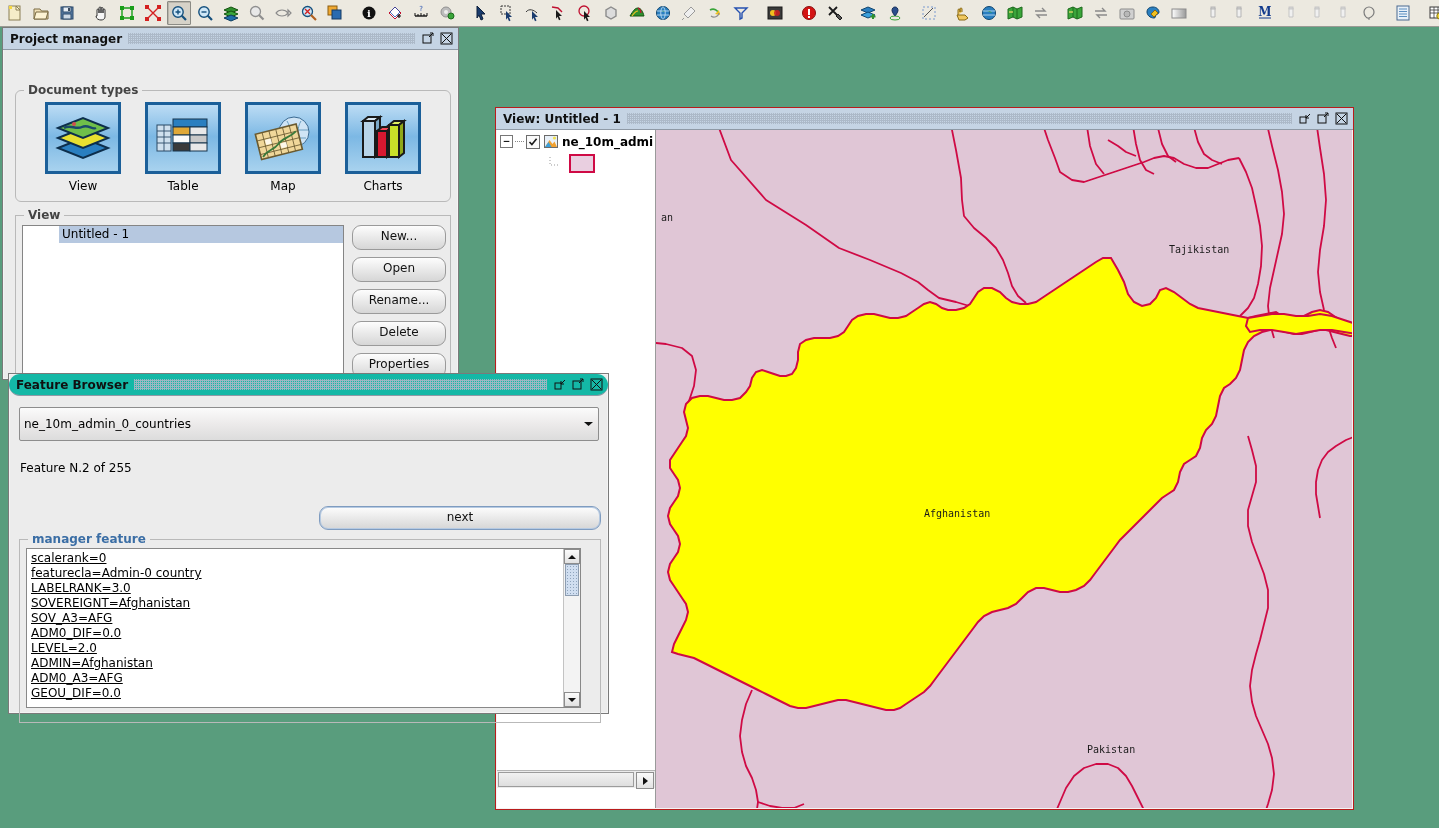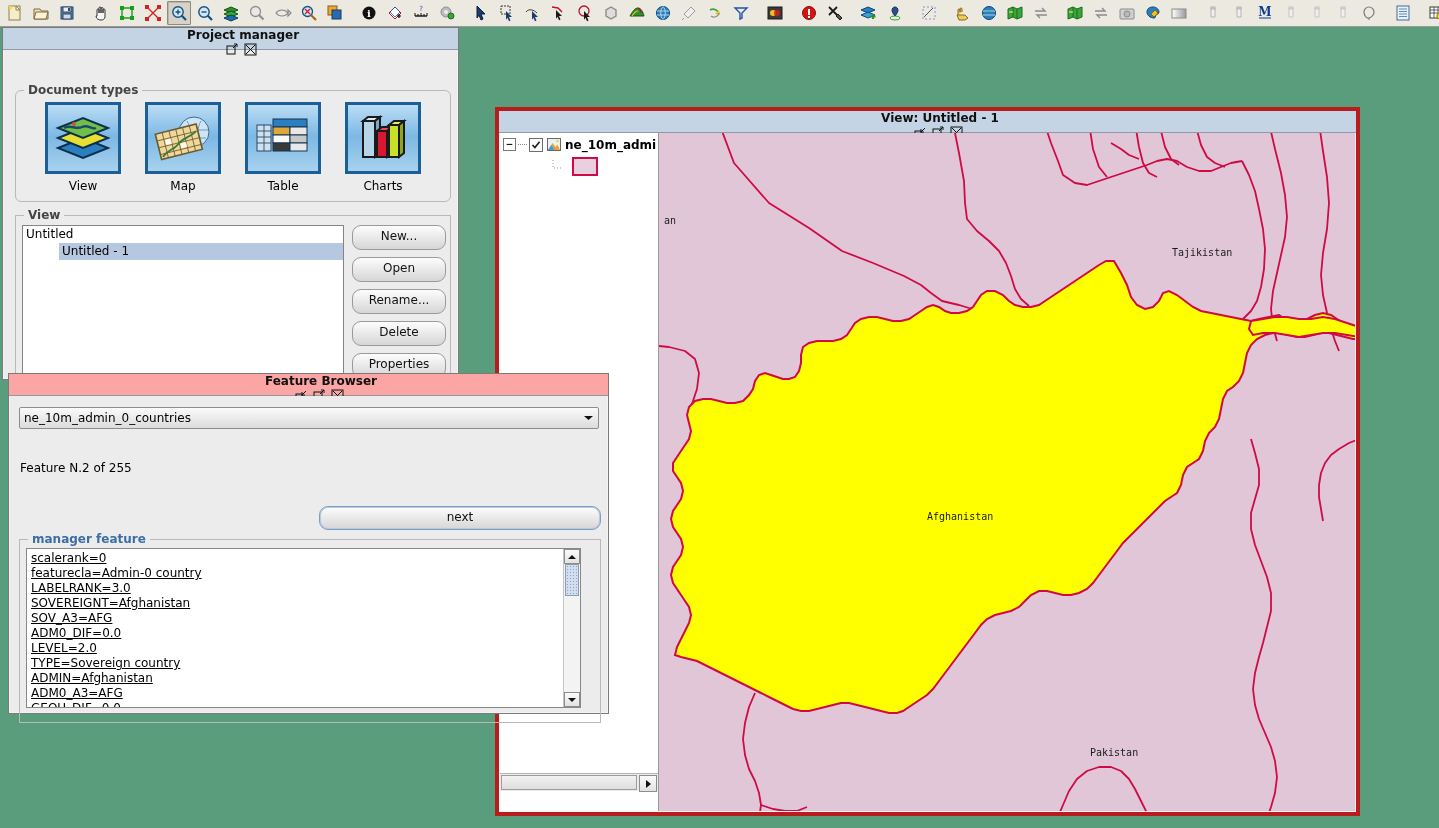--- a/index.html
+++ b/index.html
@@ -28,23 +28,22 @@
               box-shadow:inset 1px 1px 0 #b9b5ab;}
   .tb-btn svg{display:block;}
   .tb-spacer{flex:1;}
   
   .win{position:absolute;background:#ececec;
        border:1px solid #7a7a7a;box-shadow:0 0 0 1px #f4f4f4 inset;}
   .win-title{
     height:21px;display:flex;align-items:center;
     background:#c5d4e4;
     border-bottom:1px solid #8f9aa6;
-    padding-left:25px;font-weight:bold;font-size:12px;color:#101010;
+    padding-left:7px;font-weight:bold;font-size:12px;color:#101010;
     position:relative;
-    flex-direction:column;
   }
   .win-title .hatch{
     flex:1;height:11px;margin:0 6px;
     background-image:
       repeating-linear-gradient(0deg,#aab7c6 0 1px,transparent 1px 2px),
       repeating-linear-gradient(90deg,#aab7c6 0 1px,transparent 1px 2px);
     background-size:2px 2px;
     opacity:.9;
   }
   .win-btns{display:flex;align-items:center;padding-right:4px;gap:3px;}
@@ -80,21 +79,21 @@
   .lv-item.sel{background:#b6c8e0;margin-left:36px;}
   .btn{
     background:linear-gradient(180deg,#fdfdfd 0%,#eaeaea 48%,#d6d6d6 100%);
     border:1px solid #9a9a9a;border-radius:9px;
     font-size:12px;color:#111;text-align:center;
     font-family:"DejaVu Sans","Liberation Sans",sans-serif;
   }
   .pm-btn{position:absolute;left:336px;width:92px;height:23px;line-height:21px;}
   
   #viewwin{left:495px;top:107px;width:857px;height:701px;
-           border:4px solid #b91c1c;background:#0c4a6e;}
+           border:1px solid #b91c1c;background:#0c4a6e;}
   #viewwin .win-title{background:#c5d4e4;}
   #view-body{position:absolute;left:1px;top:22px;right:1px;bottom:1px;
              display:flex;background:#ececec;}
   #toc{width:158px;background:#fff;border-right:1px solid #9a9a9a;
        position:relative;overflow:hidden;}
   .toc-row{display:flex;align-items:center;height:17px;padding-left:3px;
            font-size:12px;font-weight:bold;margin-top:3px;}
   .toc-expand{width:11px;height:11px;border:1px solid #777;background:#fff;
               display:flex;align-items:center;justify-content:center;
               font-size:9px;line-height:9px;margin-right:2px;color:#000;}
@@ -113,27 +112,27 @@
   .sb-arrow{width:16px;height:15px;margin:1px;
             background:linear-gradient(180deg,#fbfbfb,#e2e2e2);
             border:1px solid #8d8d8d;display:flex;align-items:center;
             justify-content:center;}
   #mapcanvas{flex:1;position:relative;background:#e0c6d6;overflow:hidden;}
   #mapcanvas svg{position:absolute;left:0;top:0;}
   .maplabel{position:absolute;font-family:"DejaVu Sans Mono","Liberation Mono",monospace;
             font-size:10px;color:#1a1a1a;white-space:nowrap;}
   
   #fb{left:8px;top:373px;width:599px;height:339px;}
-  #fb .win-title{background:#fca5a5;}
+  #fb .win-title{background:#14b8a6;border-radius:11px;}
   #fb-body{position:absolute;left:1px;top:22px;right:1px;bottom:1px;
            background:#ececec;}
   #fb-combo{position:absolute;left:9px;top:11px;width:580px;height:22px;
     background:linear-gradient(180deg,#fbfbfb 0%,#eceaea 50%,#dcdcdc 100%);
     border:1px solid #8d8d8d;border-radius:2px;
-    display:flex;align-items:center;padding:4px 4px;font-size:12px;
+    display:flex;align-items:center;padding:16px 4px;font-size:12px;
     box-sizing:border-box;}
   #fb-combo .cb-text{flex:1;}
   #fb-count{position:absolute;left:10px;top:65px;font-size:12px;}
   #fb-prev{position:absolute;left:9px;top:110px;width:282px;height:22px;
            line-height:20px;}
   #fb-next{position:absolute;left:309px;top:110px;width:280px;height:22px;
            line-height:20px;border:1px solid #7f9cc0;
            box-shadow:0 0 0 1px #b6cae2 inset;}
   #fb-group{position:absolute;left:9px;top:143px;width:580px;height:182px;
             border:1px solid #b9b9b9;}
@@ -752,57 +751,57 @@
             <path d="M6 16l25-10 25 10-25 10z" fill="#6fbf4a" stroke="#0d2f4c" stroke-width="2"></path>
             <path d="M12 16c6-4 12 2 18-1s10 3 14 1" fill="none" stroke="#1a4a6a" stroke-width="2.4"></path>
             <circle cx="22" cy="12" r="2" fill="#d05050"></circle>
           </svg>
         </div>
         <div class="doc-label">View</div>
       </div>
 
       <div class="doc-item">
         <div class="doc-icon">
+          <svg width="60" height="50" viewBox="0 0 60 50">
+            <rect x="4" y="12" width="14" height="26" fill="#cfe0ee" stroke="#2a4a66"></rect>
+            <path d="M4 18h14M4 24h14M4 30h14M11 12v26" stroke="#2a4a66" stroke-width=".9"></path>
+            <rect x="20" y="6" width="34" height="8" fill="#2a7fc0" stroke="#17344d"></rect>
+            <rect x="20" y="14" width="17" height="8" fill="#e0a838" stroke="#17344d"></rect>
+            <rect x="37" y="14" width="17" height="8" fill="#e8e8e8" stroke="#17344d"></rect>
+            <rect x="20" y="22" width="17" height="8" fill="#fafafa" stroke="#17344d"></rect>
+            <rect x="37" y="22" width="17" height="8" fill="#c8c8c8" stroke="#17344d"></rect>
+            <rect x="20" y="30" width="17" height="8" fill="#3a3a3a" stroke="#17344d"></rect>
+            <rect x="37" y="30" width="17" height="8" fill="#e8e8e8" stroke="#17344d"></rect>
+          </svg>
+        </div>
+        <div class="doc-label">Table</div>
+      </div>
+
+      <div class="doc-item">
+        <div class="doc-icon">
           <svg width="62" height="52" viewBox="0 0 62 52">
             <circle cx="42" cy="20" r="15" fill="#cfe4f5" stroke="#3a6a92"></circle>
             <path d="M28 18h28M30 26h24" fill="none" stroke="#6a9ec0"></path>
             <path d="M35 9c4 6 4 17 0 22M49 9c-4 6-4 17 0 22" fill="none" stroke="#6a9ec0"></path>
             <path d="M33 14c5 2 9-1 14 2" fill="#4a9e4a" opacity=".7"></path>
             <g transform="rotate(-14 30 30)">
               <rect x="6" y="16" width="42" height="26" fill="#f0d79a" stroke="#6a5a30" stroke-width="1.6"></rect>
               <path d="M13 16v26M20 16v26M27 16v26M34 16v26M41 16v26" stroke="#6a5a30" stroke-width=".8"></path>
               <path d="M6 23h42M6 30h42M6 37h42" stroke="#6a5a30" stroke-width=".8"></path>
               <path d="M8 40c6-6 12-4 18-9s12-3 20-8" fill="none" stroke="#3a7a3a" stroke-width="1.8"></path>
               <rect x="14" y="24" width="6" height="5" fill="#ffffff" opacity=".8"></rect>
               <rect x="28" y="31" width="6" height="5" fill="#ffffff" opacity=".8"></rect>
             </g>
           </svg>
         </div>
         <div class="doc-label">Map</div>
       </div>
 
       <div class="doc-item">
         <div class="doc-icon">
-          <svg width="60" height="50" viewBox="0 0 60 50">
-            <rect x="4" y="12" width="14" height="26" fill="#cfe0ee" stroke="#2a4a66"></rect>
-            <path d="M4 18h14M4 24h14M4 30h14M11 12v26" stroke="#2a4a66" stroke-width=".9"></path>
-            <rect x="20" y="6" width="34" height="8" fill="#2a7fc0" stroke="#17344d"></rect>
-            <rect x="20" y="14" width="17" height="8" fill="#e0a838" stroke="#17344d"></rect>
-            <rect x="37" y="14" width="17" height="8" fill="#e8e8e8" stroke="#17344d"></rect>
-            <rect x="20" y="22" width="17" height="8" fill="#fafafa" stroke="#17344d"></rect>
-            <rect x="37" y="22" width="17" height="8" fill="#c8c8c8" stroke="#17344d"></rect>
-            <rect x="20" y="30" width="17" height="8" fill="#3a3a3a" stroke="#17344d"></rect>
-            <rect x="37" y="30" width="17" height="8" fill="#e8e8e8" stroke="#17344d"></rect>
-          </svg>
-        </div>
-        <div class="doc-label">Table</div>
-      </div>
-
-      <div class="doc-item">
-        <div class="doc-icon">
           <svg width="56" height="50" viewBox="0 0 56 50">
             <path d="M8 8h12v36H8z" fill="#b8d4e8" stroke="#1a1a1a" stroke-width="2"></path>
             <path d="M8 8l5-4h12l-5 4z" fill="#d8e8f4" stroke="#1a1a1a" stroke-width="2"></path>
             <path d="M20 8l5-4v36l-5 4z" fill="#7aa8c8" stroke="#1a1a1a" stroke-width="2"></path>
             <path d="M22 18h10v26H22z" fill="#d81830" stroke="#1a1a1a" stroke-width="2"></path>
             <path d="M22 18l5-4h10l-5 4z" fill="#f04858" stroke="#1a1a1a" stroke-width="2"></path>
             <path d="M32 18l5-4v26l-5 4z" fill="#a01020" stroke="#1a1a1a" stroke-width="2"></path>
             <path d="M34 12h10v32H34z" fill="#c8e028" stroke="#1a1a1a" stroke-width="2"></path>
             <path d="M34 12l5-4h10l-5 4z" fill="#e0f060" stroke="#1a1a1a" stroke-width="2"></path>
             <path d="M44 12l5-4v32l-5 4z" fill="#90a818" stroke="#1a1a1a" stroke-width="2"></path>
@@ -810,21 +809,20 @@
         </div>
         <div class="doc-label">Charts</div>
       </div>
 
     </div>
   </div>
 
   <div class="group" id="viewgroup">
     <span class="group-legend">View</span>
     <div id="viewlist">
-      <div class="lv-item">Untitled</div>
       <div class="lv-item sel">Untitled - 1</div>
     </div>
     <div class="btn pm-btn" style="top:9px">New...</div>
     <div class="btn pm-btn" style="top:41px">Open</div>
     <div class="btn pm-btn" style="top:73px">Rename...</div>
     <div class="btn pm-btn" style="top:105px">Delete</div>
     <div class="btn pm-btn" style="top:137px">Properties</div>
   </div>
 </div>
 
@@ -872,21 +870,20 @@
       <span class="group-legend">manager feature</span>
       <div id="fb-text">
         <div id="fb-lines">
           <div>scalerank=0</div>
           <div>featurecla=Admin-0 country</div>
           <div>LABELRANK=3.0</div>
           <div>SOVEREIGNT=Afghanistan</div>
           <div>SOV_A3=AFG</div>
           <div>ADM0_DIF=0.0</div>
           <div>LEVEL=2.0</div>
-          <div>TYPE=Sovereign country</div>
           <div>ADMIN=Afghanistan</div>
           <div>ADM0_A3=AFG</div>
           <div>GEOU_DIF=0.0</div>
         </div>
         <div id="fb-vscroll">
           <div class="vsb-arrow">
             <svg width="8" height="6" viewBox="0 0 8 6">
                 <path d="M0 5l4-4 4 4z" fill="#111"></path>
               </svg>
           </div>

